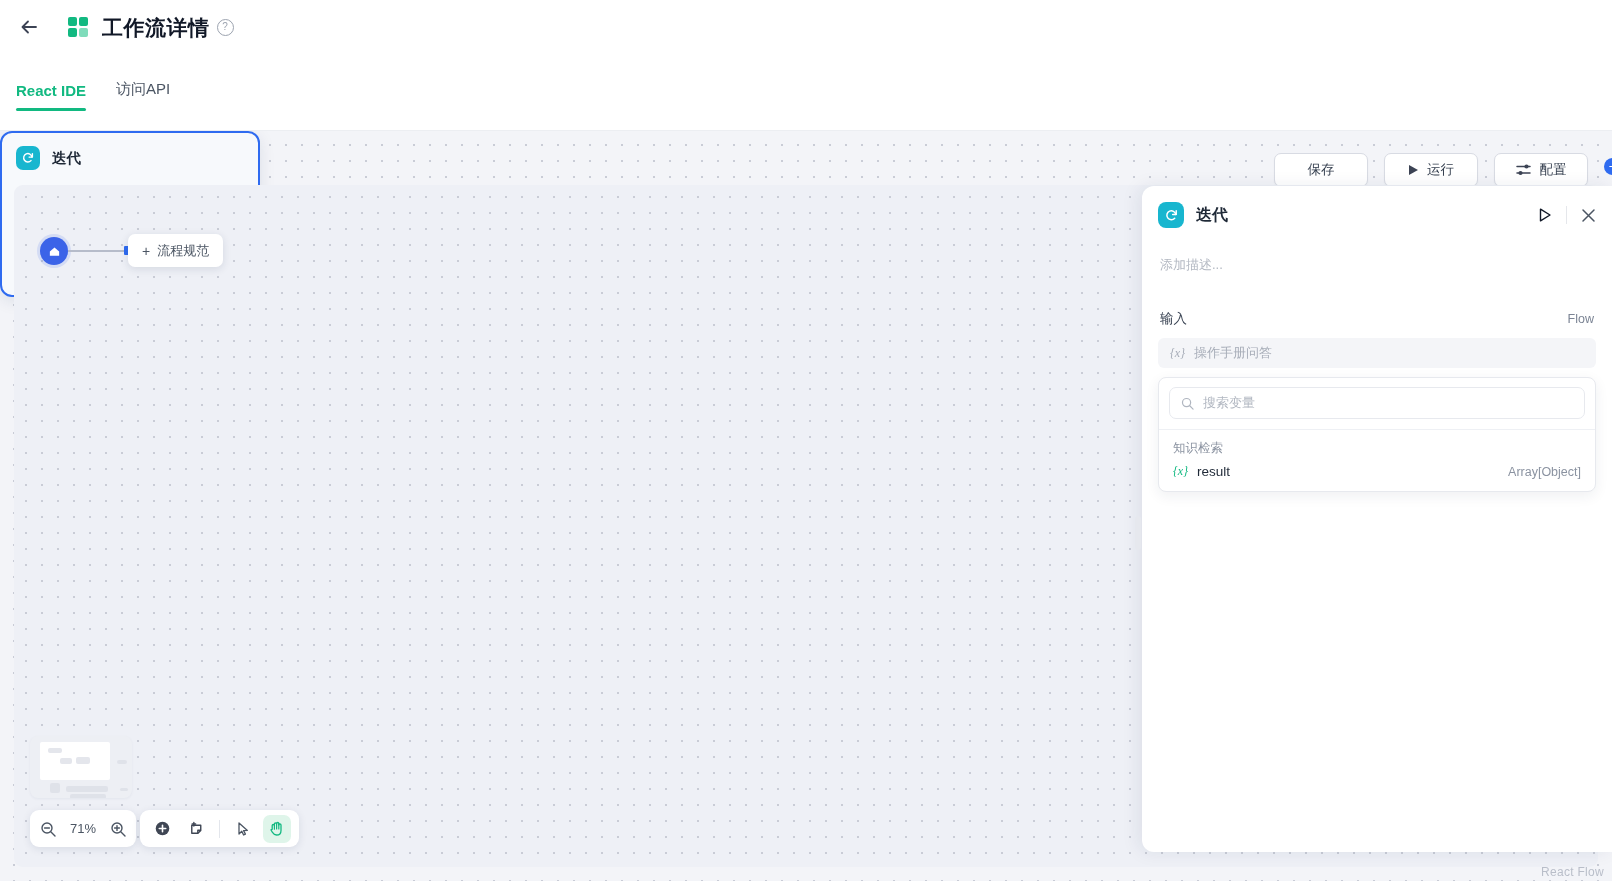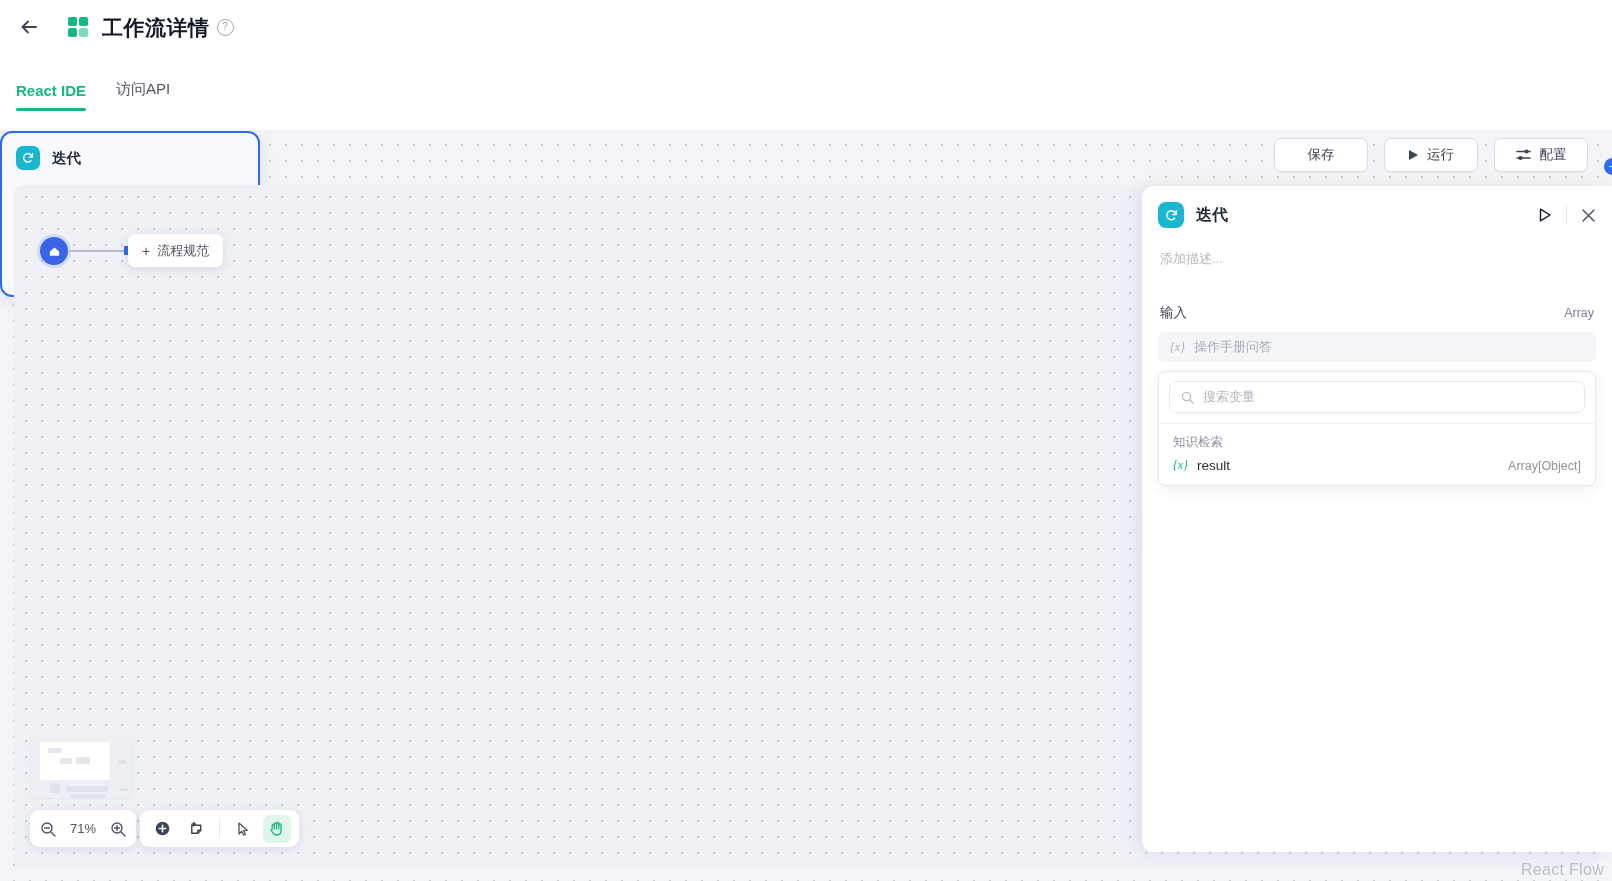--- a/index.html
+++ b/index.html
@@ -122,21 +122,21 @@
     background-color: #f3f4f8;
     background-image: radial-gradient(#c9ccd6 1px, transparent 1px);
     background-size: 16px 16px;
     background-position: 6px 6px;
     overflow: hidden;
   }
 
   
   .canvas-toolbar {
     position: absolute;
-    right: 24px; top: 7px;
+    right: 24px; top: 22px;
     display: flex;
     gap: 16px;
     align-items: center;
   }
   .tb-btn {
     height: 32px;
     min-width: 60px;
     padding: 0 16px;
     background: #fff;
     border: 1px solid #d8dbe3;
@@ -344,21 +344,21 @@
     display:flex; align-items:center; justify-content:center;
     cursor: pointer;
   }
   .tool-btn.active { background:#dff5ea; }
   .tool-sep { width:1px; height:18px; background:#e3e6ec; margin:0 3px;}
   .icon-btn { cursor:pointer; display:flex; align-items:center; justify-content:center; }
 
   .rf-watermark {
     position: absolute;
     right: 8px; bottom: 2px;
-    font-size: 16px;
+    font-size: 12px;
     color: #b9bec9;
     letter-spacing: 0.3px;
   }
 
   
   .panel {
     position: absolute;
     right: 0; top: 186px;
     width: 470px;
     height: 666px;
@@ -380,21 +380,21 @@
     color: #1f2937;
   }
   .panel-actions {
     margin-left: auto;
     display: flex; align-items: center; gap: 14px;
   }
   .panel-sep { width:1px; height:18px; background:#e5e7eb; }
   .panel-desc {
     font-size: 13px;
     color: #b3b8c2;
-    margin-top: 6px;
+    margin-top: 12px;
     padding-left: 2px;
   }
   .section-head {
     display: flex;
     align-items: baseline;
     margin-top: 36px;
     padding: 0 2px;
   }
   .section-title { font-size: 13.5px; color:#374151; font-weight: 500;}
   .section-type { margin-left:auto; font-size:12.5px; color:#7b8494; }
@@ -671,21 +671,21 @@
           <path d="M2 2 L13 13 M13 2 L2 13" stroke="#4b5563" stroke-width="1.5" stroke-linecap="round"></path>
         </svg>
       </span>
     </div>
   </div>
 
   <div class="panel-desc">添加描述...</div>
 
   <div class="section-head">
     <span class="section-title">输入</span>
-    <span class="section-type">Array</span>
+    <span class="section-type">Flow</span>
   </div>
 
   <div class="var-input">
     <span class="vx">{x}</span>
     <span>操作手册问答</span>
   </div>
 
   <div class="var-dropdown">
     <div class="search-row">
       <svg width="13" height="13" viewBox="0 0 14 14">

